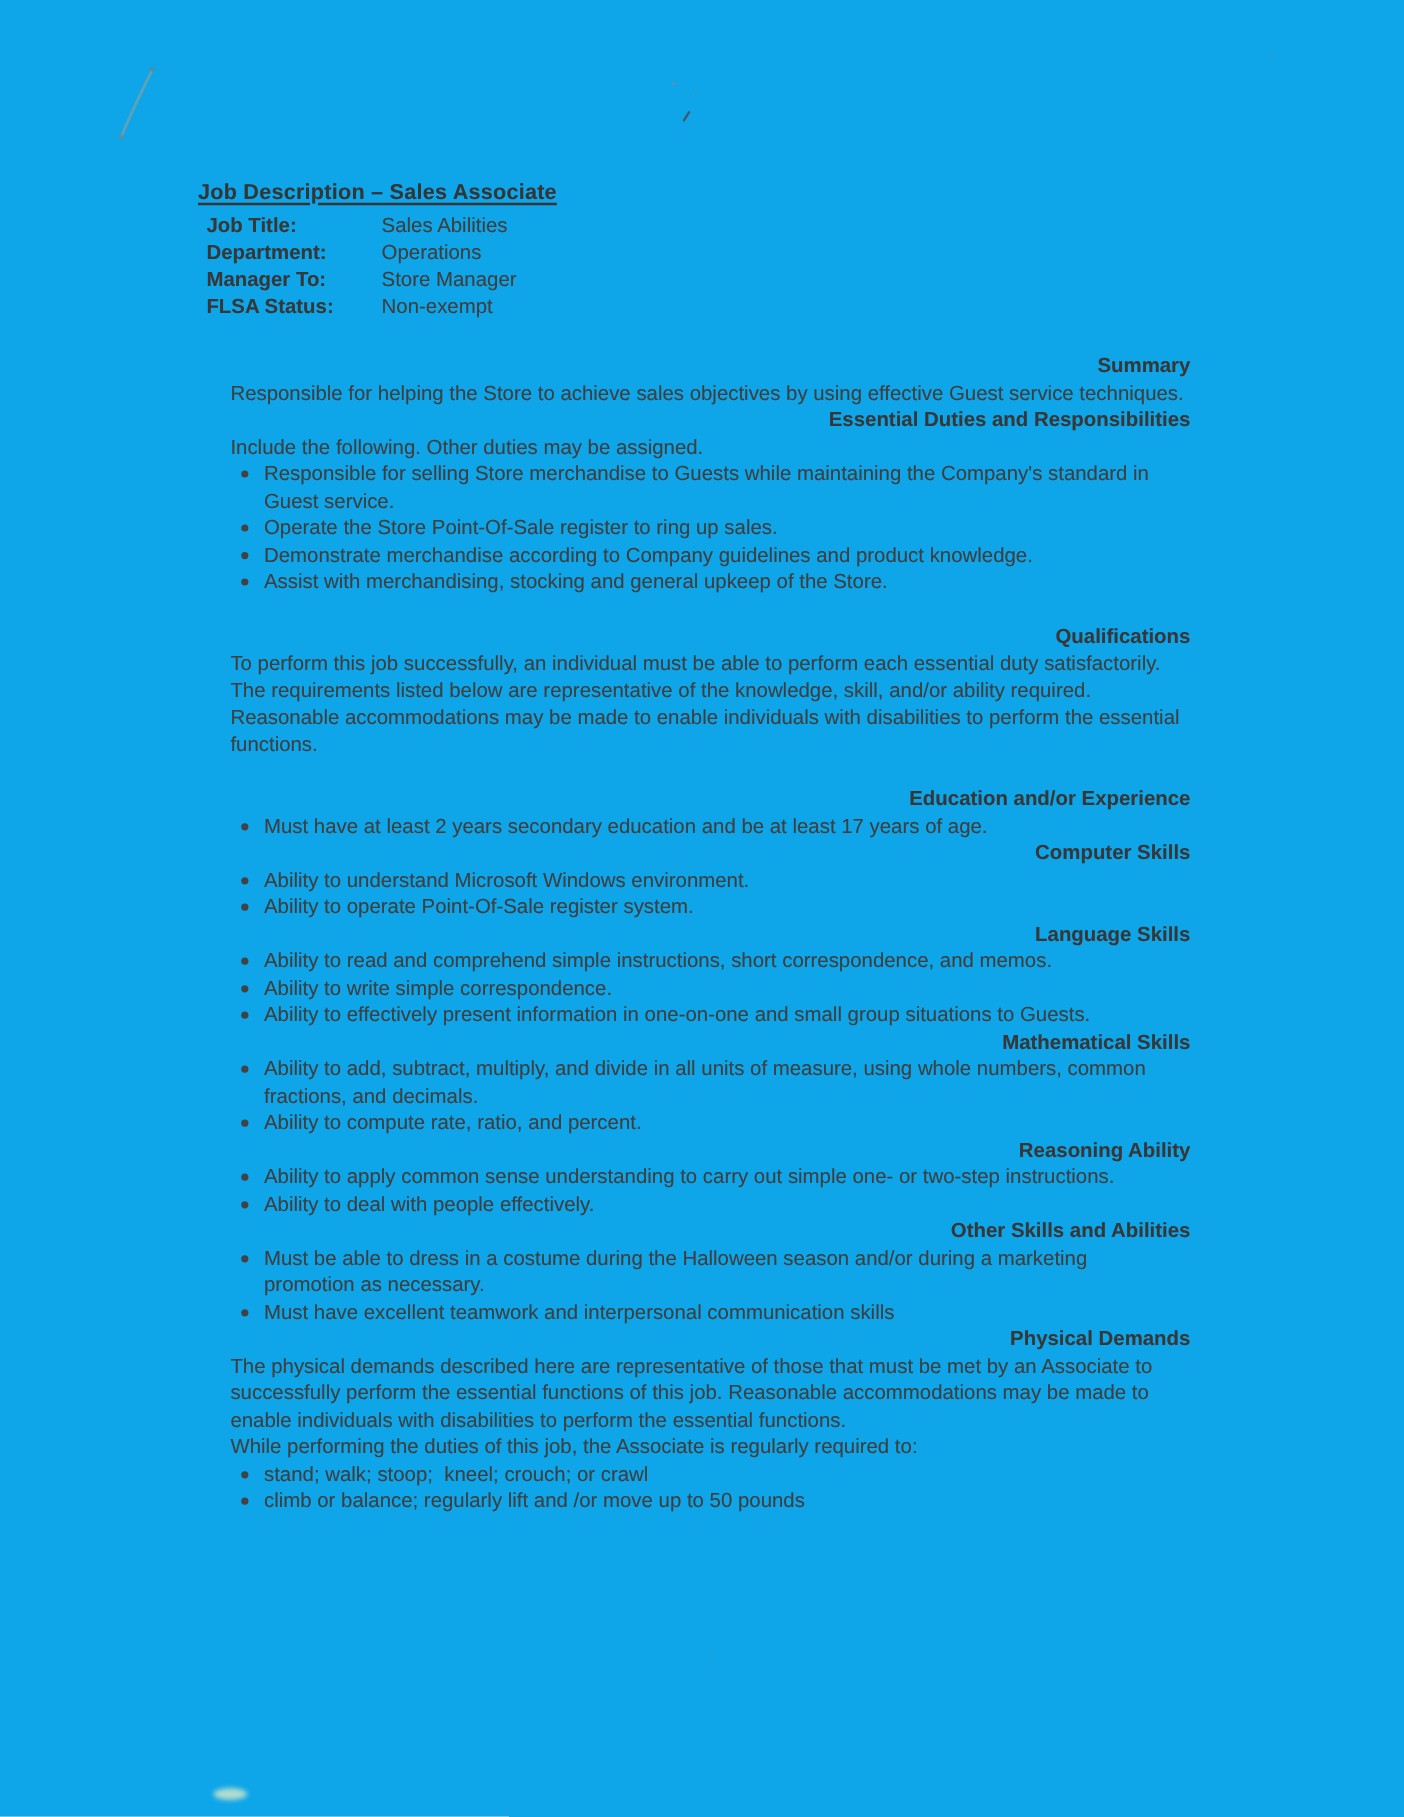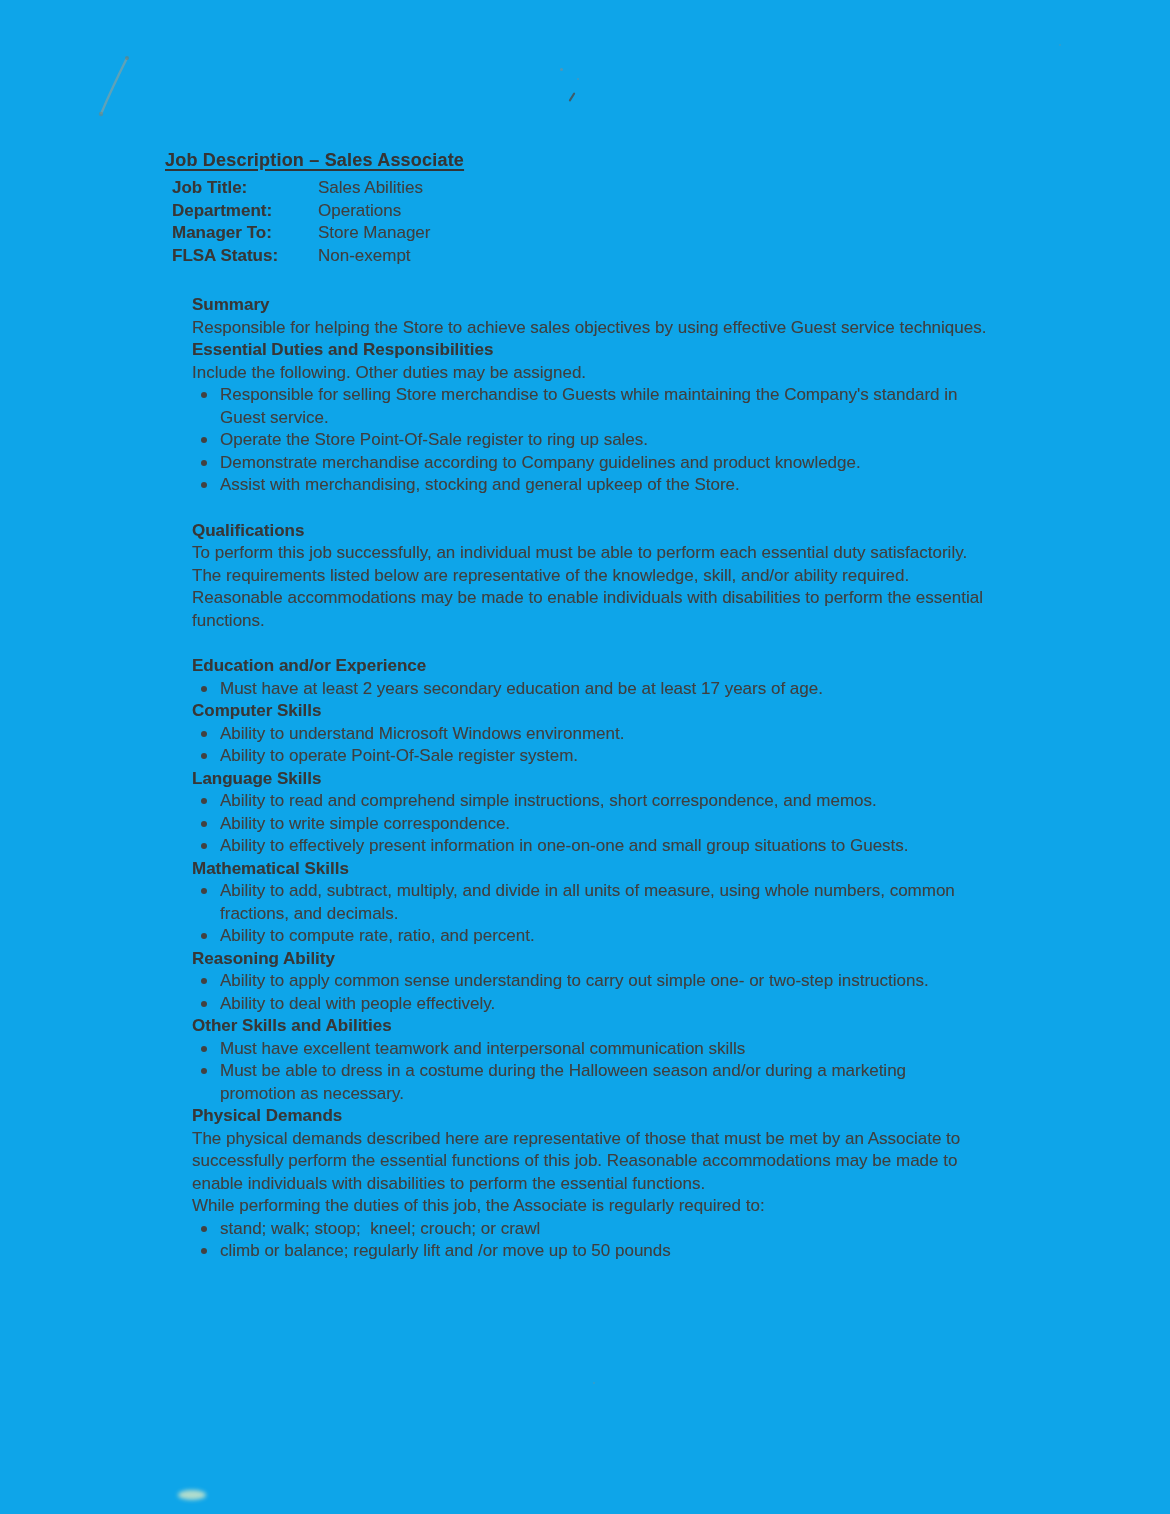--- a/index.html
+++ b/index.html
@@ -46,20 +46,21 @@
     margin: 27px 0 0 192px;
     width: 800px;
     font-size: 17px;
     line-height: 22.5px;
   }
   .sec-heading {
     margin: 0;
     font-size: 17px;
     font-weight: 700;
     color: #373737;
+    text-align: right;
   }
   .para {
     margin: 0;
     color: #3f3f3f;
   }
   .spacer { height: 23px; }
   .bullets {
     margin: 0;
     padding: 0;
     list-style: none;
@@ -182,22 +183,22 @@
         <li>Ability to add, subtract, multiply, and divide in all units of measure, using whole numbers, common fractions, and decimals.</li>
         <li>Ability to compute rate, ratio, and percent.</li>
       </ul>
       <h2 class="sec-heading">Reasoning Ability</h2>
       <ul class="bullets">
         <li>Ability to apply common sense understanding to carry out simple one- or two-step instructions.</li>
         <li>Ability to deal with people effectively.</li>
       </ul>
       <h2 class="sec-heading">Other Skills and Abilities</h2>
       <ul class="bullets">
+        <li>Must be able to dress in a costume during the Halloween season and/or during a marketing promotion as necessary.</li>
         <li>Must have excellent teamwork and interpersonal communication skills</li>
-        <li>Must be able to dress in a costume during the Halloween season and/or during a marketing promotion as necessary.</li>
       </ul>
       <h2 class="sec-heading">Physical Demands</h2>
       <p class="para">The physical demands described here are representative of those that must be met by an Associate to successfully perform the essential functions of this job. Reasonable accommodations may be made to enable individuals with disabilities to perform the essential functions.</p>
       <p class="para">While performing the duties of this job, the Associate is regularly required to:</p>
       <ul class="bullets">
         <li>stand; walk; stoop;  kneel; crouch; or crawl</li>
         <li>climb or balance; regularly lift and /or move up to 50 pounds</li>
       </ul>
     </div>
 

